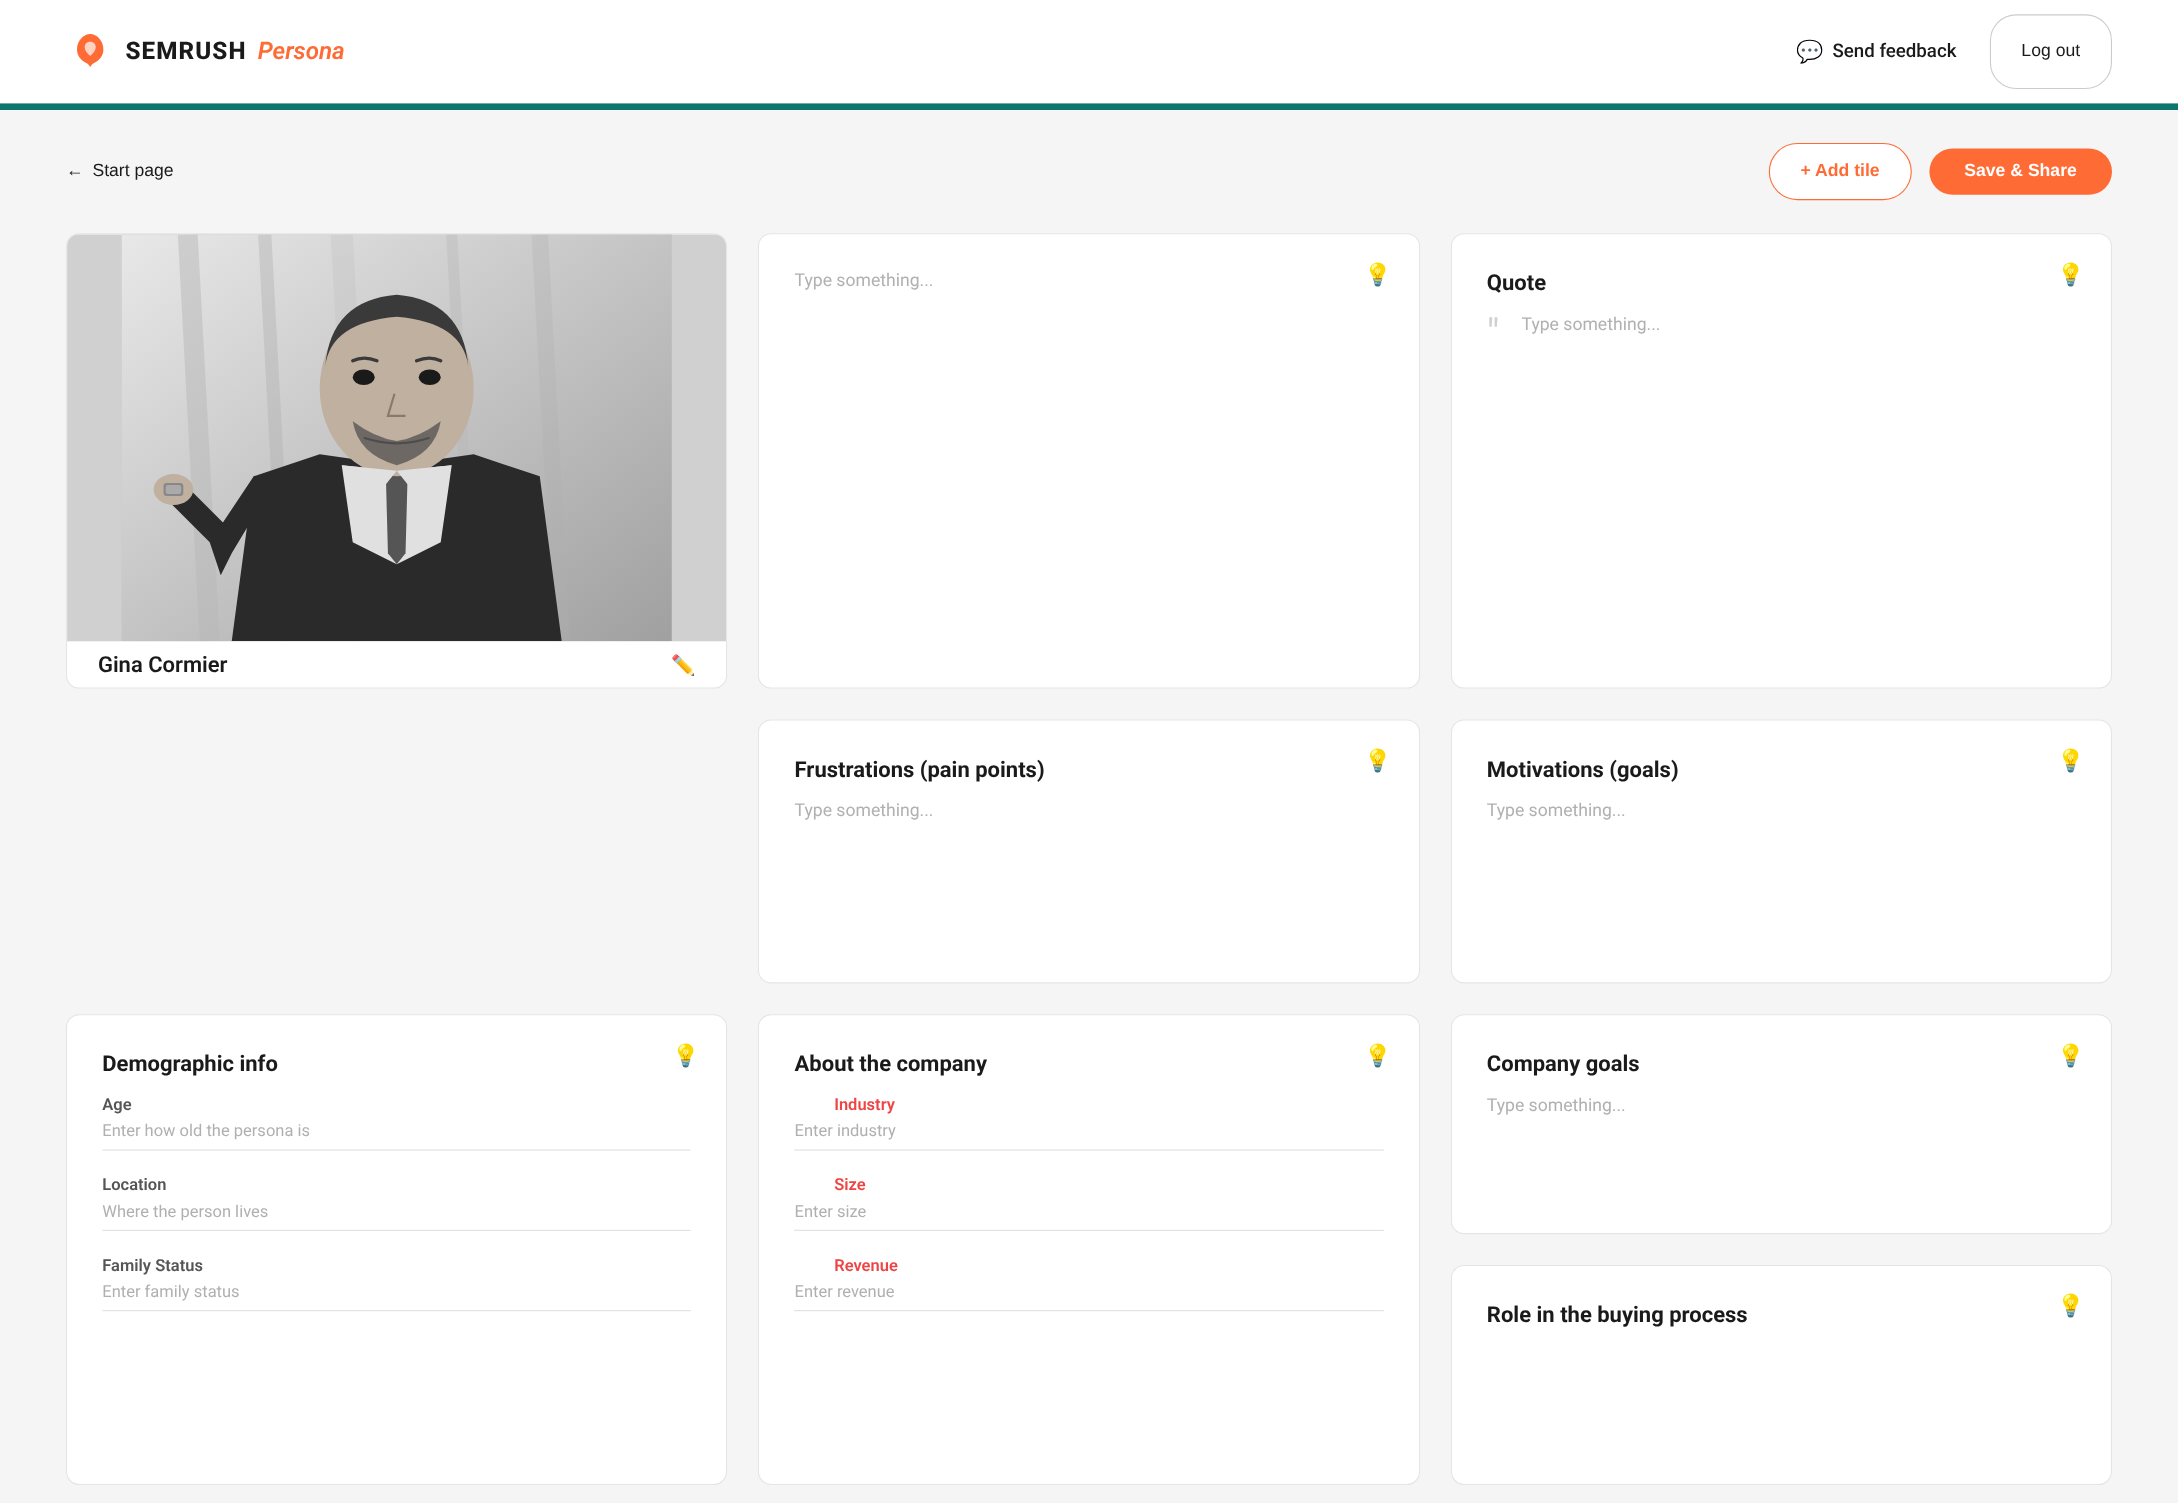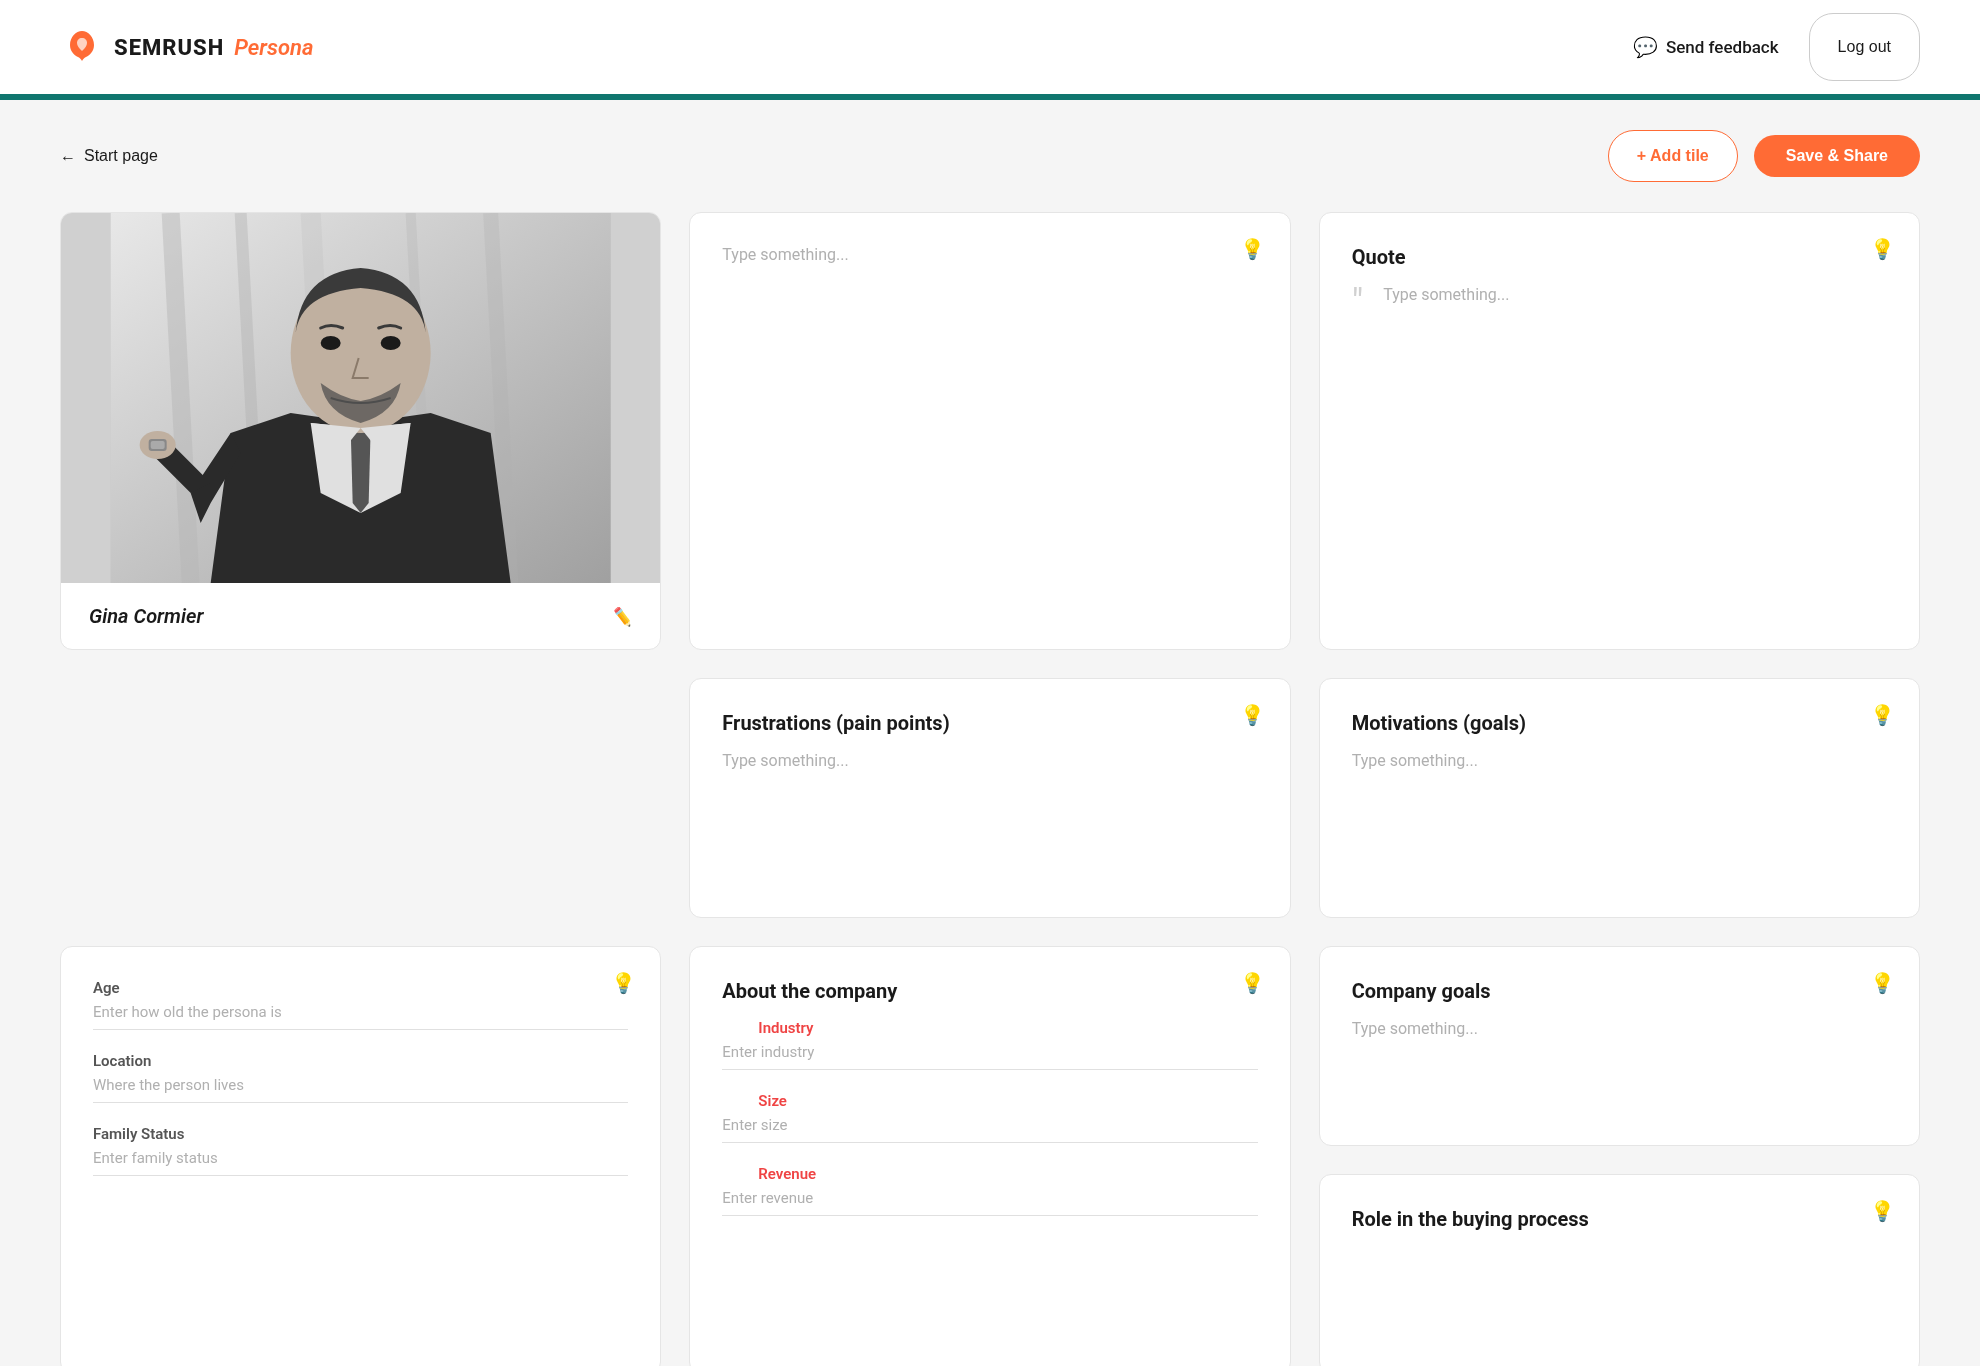--- a/index.html
+++ b/index.html
@@ -170,25 +170,24 @@
       display: flex;
       align-items: center;
       justify-content: center;
     }
     
     .persona-image-area svg {
       width: 100%;
       height: 100%;
     }
     .persona-footer {
-      padding: 21px 28px;
-      display: flex;
-      align-items: center;
+      padding: 9px 28px;
+      display: flex;
+      align-items: flex-end;
       justify-content: space-between;
-      font-style: italic;
     }
     .persona-name {
       font-size: 20px;
       font-weight: 600;
       color: #1a1a1a;
     }
     .edit-icon {
       color: #999;
       font-size: 18px;
       cursor: pointer;
@@ -386,20 +385,21 @@
       <span class="bulb-icon">💡</span>
       <div class="card-title">Motivations (goals)</div>
       <div class="card-placeholder">Type something...</div>
     </div>
   </div>
 
   <div class="grid" style="margin-top: 28px;">
 
     <div class="card">
       <span class="bulb-icon">💡</span>
+      <div class="card-title">Demographic info</div>
       <div class="demo-field">
         <div class="demo-field-label">Age</div>
         <div class="demo-field-input">Enter how old the persona is</div>
       </div>
       <div class="demo-field">
         <div class="demo-field-label">Location</div>
         <div class="demo-field-input">Where the person lives</div>
       </div>
       <div class="demo-field">
         <div class="demo-field-label">Family Status</div>

